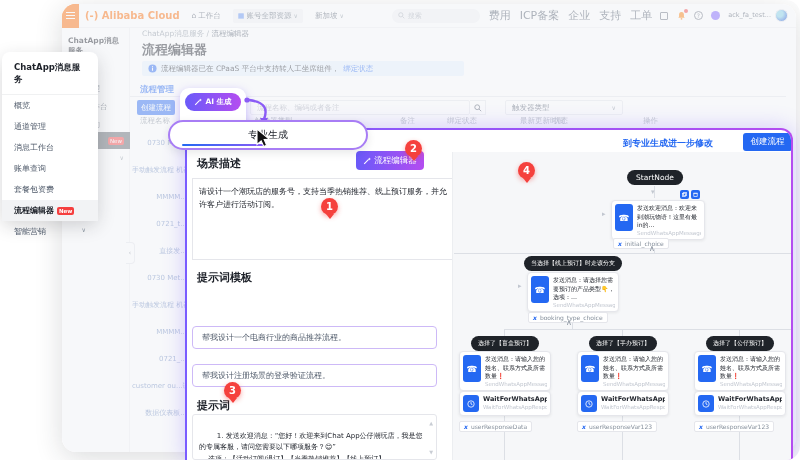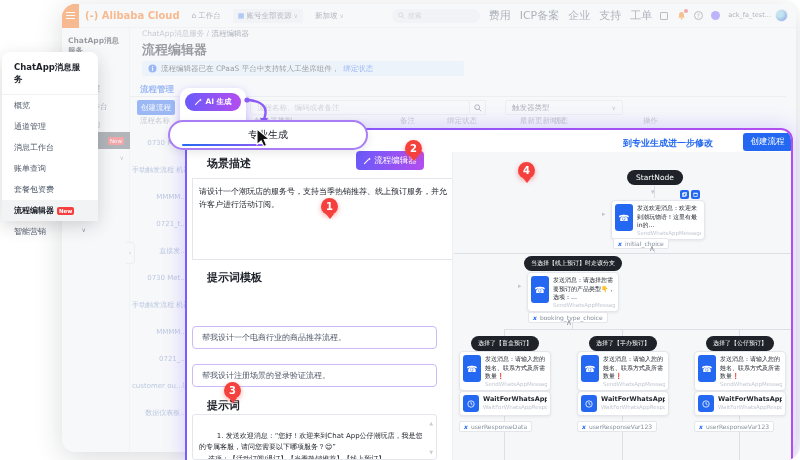--- a/index.html
+++ b/index.html
@@ -85,21 +85,21 @@
                    background:linear-gradient(90deg,#2468f2,#8b5cf6); }
 
   
   .bigcard { position:absolute; left:185px; top:128px; width:608px; height:334px; z-index:10;
              background:linear-gradient(90deg,#7a5cff,#b44df0); border-radius:12px 12px 0 0; padding:2px 2px 0;
              box-shadow:0 0 22px rgba(122,92,255,.30); }
   .bigcard-in { position:relative; width:604px; height:332px; background:#fff; border-radius:10px 10px 0 0; overflow:hidden; }
   .pro-link { position:absolute; left:436px; top:7px; font-size:9px; font-weight:bold; color:#2468f2; white-space:nowrap; }
   .create-btn { position:absolute; left:556px; top:3px; width:49px; height:18px; background:#2468f2; border-radius:3px;
                 color:#fff; font-size:8.5px; display:flex; align-items:center; justify-content:center; }
-  .lp-title { position:absolute; left:20px; font-size:11px; font-weight:bold; color:#1d2129; }
+  .lp-title { position:absolute; left:10px; font-size:11px; font-weight:bold; color:#1d2129; }
   .preview-btn { position:absolute; left:169px; top:21px; width:68px; height:19px; border-radius:4px;
                  background:linear-gradient(90deg,#6a5af9,#b44df0); color:#fff; font-size:8.5px;
                  display:flex; align-items:center; justify-content:center; gap:3px; }
   .scene-box { position:absolute; left:5px; top:48px; width:273px; height:82px; border:1px solid #e5e6eb; border-radius:0;
                padding:6px 10px 6px 6px; font-size:8px; line-height:1.65; color:#1d2129; background:#fff; }
   .mini-scroll { position:absolute; right:3px; font-size:5px; color:#c9cdd4; }
   .resize-g { position:absolute; right:3px; bottom:2px; font-size:7px; color:#c9cdd4; }
   .tpl-card { position:absolute; left:5px; width:245px; height:23px; border:1px solid #cdb9f7; border-radius:4px;
               background:#fff; font-size:8px; color:#4e5969; display:flex; align-items:center; padding:0 9px; white-space:nowrap; overflow:hidden; }
   .prompt-box { position:absolute; left:5px; top:284px; width:245px; height:46px; border:1px solid #e5e6eb; border-radius:3px;

